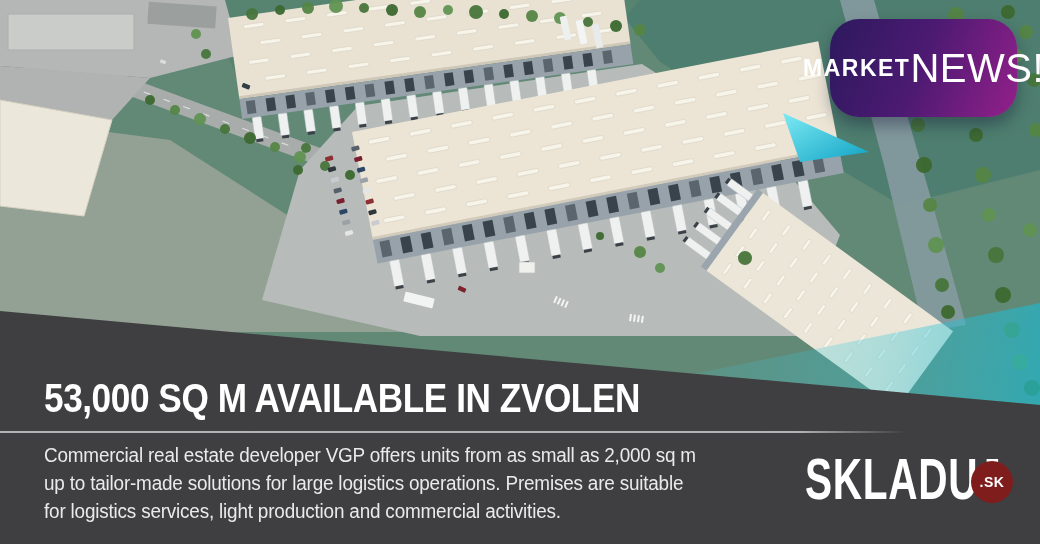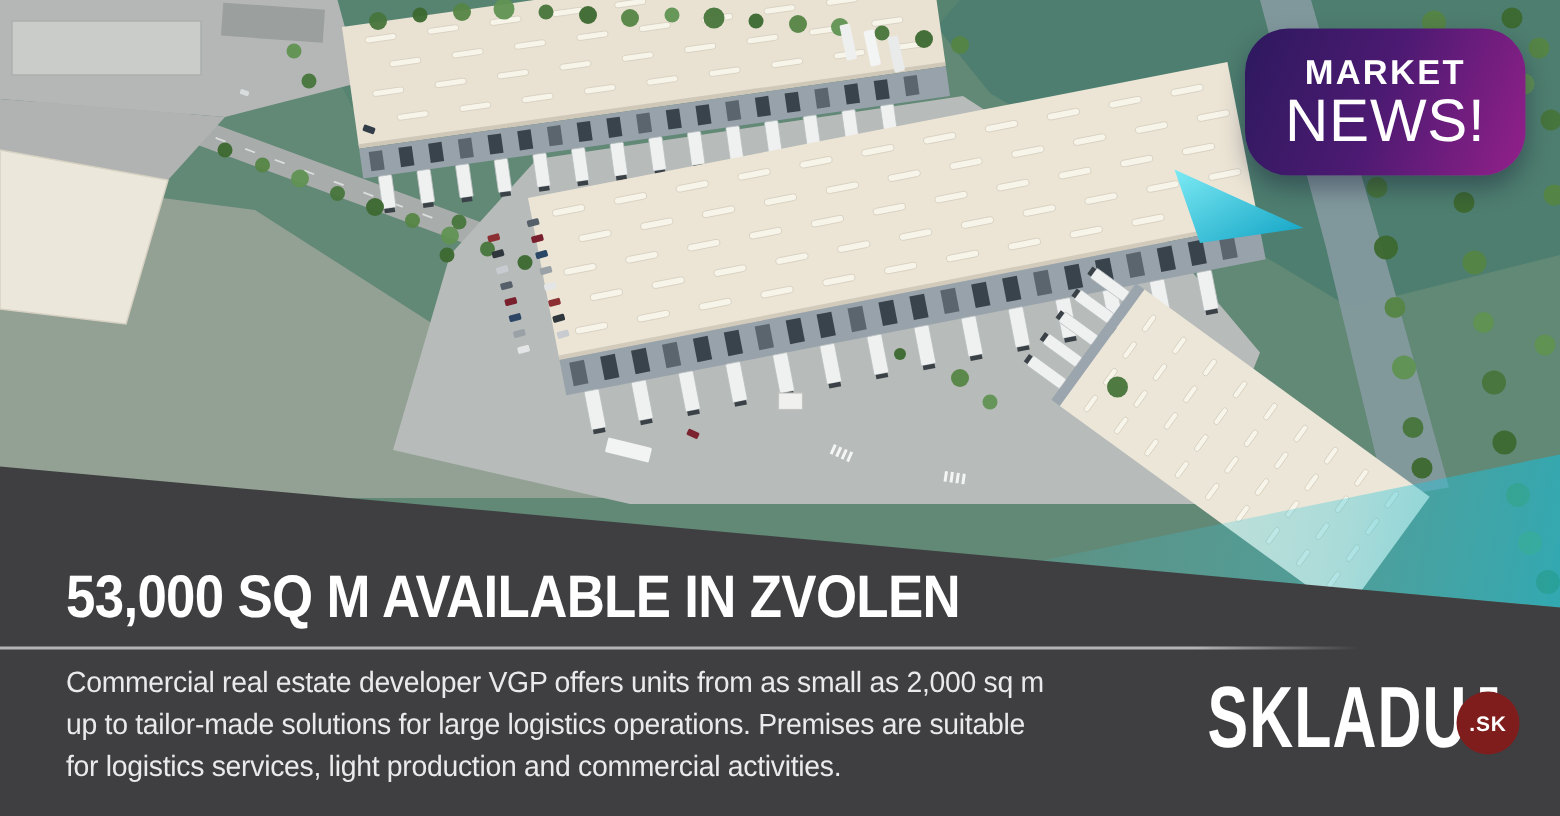--- a/index.html
+++ b/index.html
@@ -4,21 +4,21 @@
 <style>
   html,body{margin:0;padding:0;background:#1c1c1e;}
   .stage{position:relative;width:1040px;height:544px;overflow:hidden;
          font-family:"Liberation Sans",sans-serif;background:#628876;}
   .scene-svg{position:absolute;left:0;top:0;width:1040px;height:544px;display:block;}
 
   
   .badge{position:absolute;left:830px;top:19px;width:187px;height:98px;border-radius:29px;
          background:linear-gradient(112deg,#2d195e 0%,#4c1a72 48%,#93208a 100%);
          box-shadow:0 8px 16px rgba(10,5,40,.35);
-         display:flex;flex-direction:column;align-items:center;justify-content:center;color:#fff;}
+         display:flex;flex-direction:row;align-items:center;justify-content:center;color:#fff;}
   .badge-l1{font-size:23px;font-weight:700;letter-spacing:1.5px;line-height:25px;}
   .badge-l2{font-size:40px;font-weight:400;letter-spacing:.5px;line-height:40px;}
   .tail-svg{position:absolute;left:0;top:0;width:1040px;height:544px;pointer-events:none;}
 
   
   .headline{position:absolute;left:44px;top:376px;color:#ffffff;font-size:40px;font-weight:700;
             letter-spacing:-.5px;transform:scaleX(.88);transform-origin:left top;white-space:nowrap;}
   .divider{position:absolute;left:0;top:431px;width:906px;height:2px;
            background:linear-gradient(to right,rgba(199,200,203,.85) 88%,rgba(199,200,203,0));}
   .body-text{position:absolute;left:44px;top:441px;color:#eaeaec;font-size:19.5px;line-height:28px;

